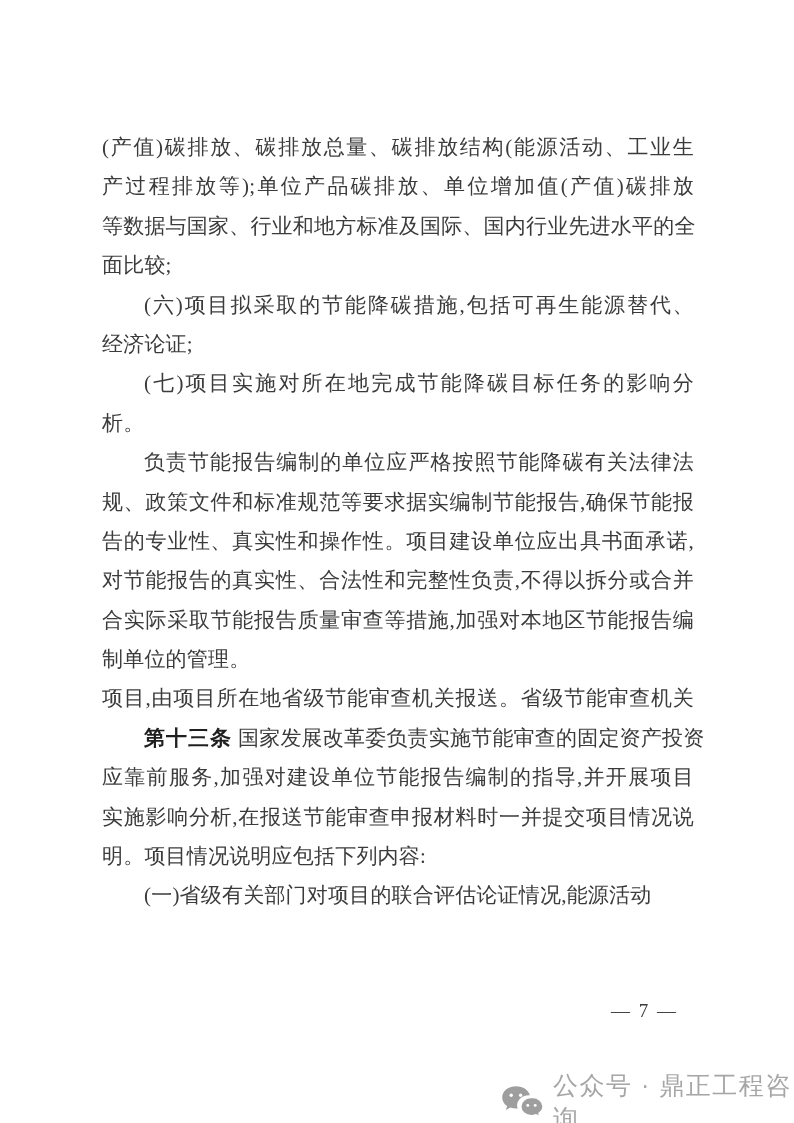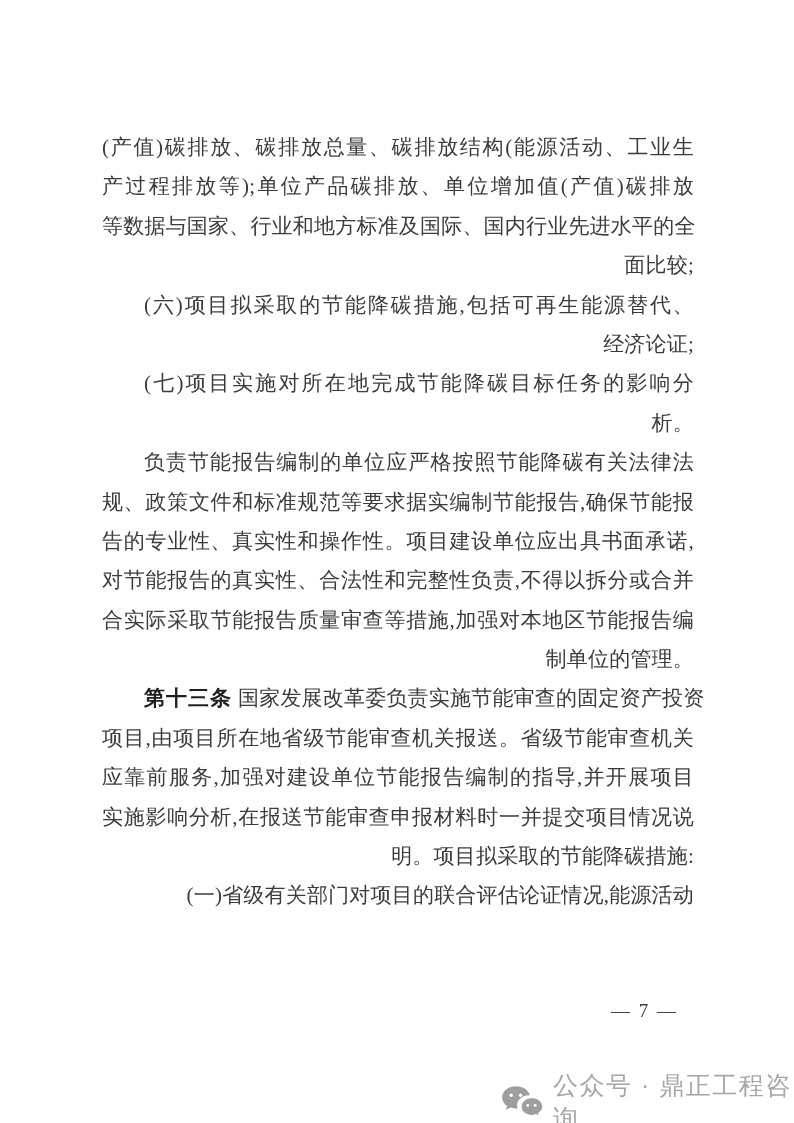--- a/index.html
+++ b/index.html
@@ -25,21 +25,21 @@
     font-size: 21px;
     line-height: 39.4px;
     letter-spacing: 0.2px;
   }
   .para {
     margin: 0;
     padding: 0;
   }
   .line {
     white-space: nowrap;
-    text-align: right;
+    text-align: left;
     height: 39.4px;
   }
   .line.fill {
     text-align: justify;
     text-align-last: justify;
   }
   .line.indent {
     padding-left: 42px;
   }
   .term {
@@ -98,25 +98,25 @@
       </div>
       <div class="para">
         <div class="line fill indent">负责节能报告编制的单位应严格按照节能降碳有关法律法</div>
         <div class="line fill">规、政策文件和标准规范等要求据实编制节能报告,确保节能报</div>
         <div class="line fill">告的专业性、真实性和操作性。项目建设单位应出具书面承诺,</div>
         <div class="line fill">对节能报告的真实性、合法性和完整性负责,不得以拆分或合并</div>
         <div class="line fill">合实际采取节能报告质量审查等措施,加强对本地区节能报告编</div>
         <div class="line">制单位的管理。</div>
       </div>
       <div class="para">
+        <div class="line fill">项目,由项目所在地省级节能审查机关报送。省级节能审查机关</div>
         <div class="line fill indent"><span class="term">第十三条</span><span>国家发展改革委负责实施节能审查的固定资产投资</span></div>
-        <div class="line fill">项目,由项目所在地省级节能审查机关报送。省级节能审查机关</div>
         <div class="line fill">应靠前服务,加强对建设单位节能报告编制的指导,并开展项目</div>
         <div class="line fill">实施影响分析,在报送节能审查申报材料时一并提交项目情况说</div>
-        <div class="line">明。项目拟采取的节能降碳措施:</div>
+        <div class="line">明。项目情况说明应包括下列内容:</div>
       </div>
       <div class="para">
         <div class="line indent">(一)省级有关部门对项目的联合评估论证情况,能源活动</div>
       </div>
     </main>
 
   <div class="page-number">— 7 —</div>
 
   <div class="watermark">
     <svg class="wechat-icon" viewBox="0 0 42 34" xmlns="http://www.w3.org/2000/svg" aria-hidden="true">

